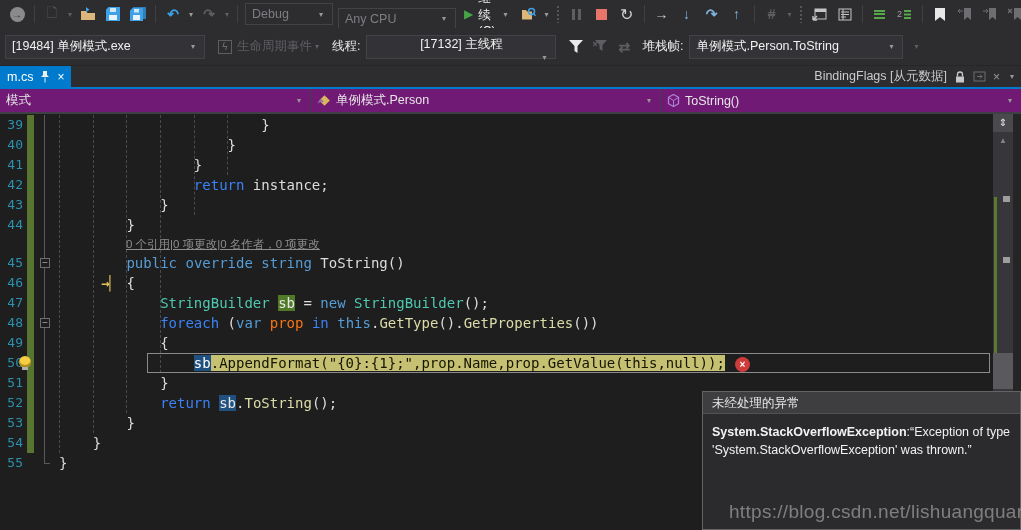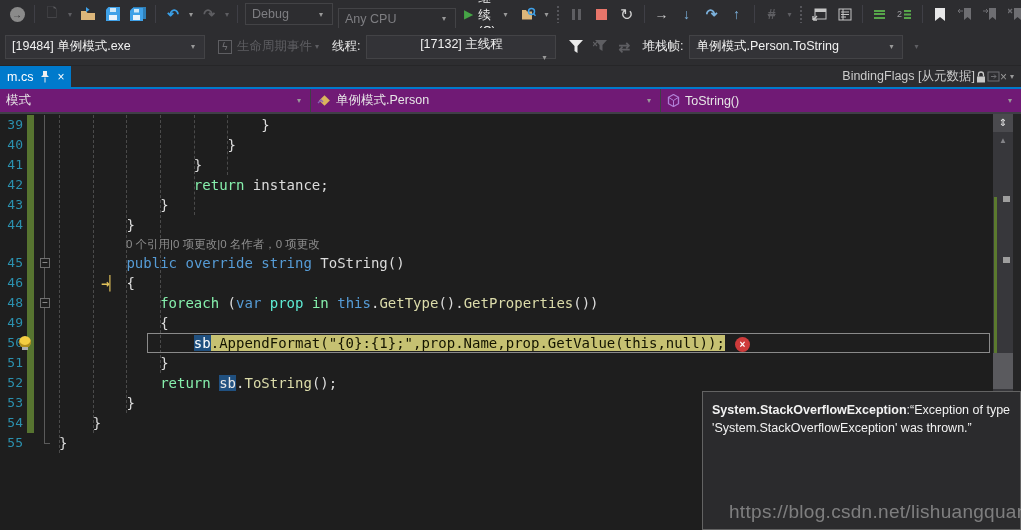--- a/index.html
+++ b/index.html
@@ -38,21 +38,21 @@
   .combo .dd{ margin-left:auto;}
   .lbl{ font-size:12.5px; color:#E8E8E8; margin:0 6px; flex:none;}
 
   
   .tabs{ position:absolute; left:0; top:66px; right:0; height:23px; background:#2D2D30;
          border-bottom:2px solid #007ACC;}
   .tab{ position:absolute; left:0; top:0; height:21px; background:#007ACC; color:#FFF;
         display:flex; align-items:center; gap:7px; padding:0 7px; font-size:12.5px;}
   .tab .x{ font-size:12px; color:#FFF;}
   .rtab{ position:absolute; right:4px; top:0; height:21px; display:flex; align-items:center;
-         color:#CBCBCB; font-size:12.5px;margin-left:8px;}
+         gap:7px; color:#CBCBCB; font-size:12.5px;margin-left:8px;}
   .rtab .x{ color:#9A9A9A; font-size:12px;}
 
   
   .navbar{ position:absolute; left:0; top:89px; right:0; height:24px; background:#701a75;
            border-bottom:1px solid #3F3F46; display:flex;}
   .ncombo{ display:flex; align-items:center; font-size:12.5px; color:#E6E6E6; padding:0 6px;
            border-right:1px solid #3F3F46; }
   .ncombo .dd{ margin-left:auto;}
   .ncombo:nth-child(1){ width:311px;} .ncombo:nth-child(2){ width:350px;} .ncombo:nth-child(3){ flex:1; border-right:none;}
 
@@ -69,23 +69,23 @@
   .cl-chg.g::before{ content:""; display:block; width:7px; height:100%; background:#577430; margin-left:1px;}
   .cl-out{ width:20px; flex:none; position:relative;}
   .cl-out.ol::before{ content:""; position:absolute; left:9px; top:0; bottom:0; border-left:1px solid #5A5A5A;}
   .cl-out.olend::before{ content:""; position:absolute; left:9px; top:0; height:10px; width:5px;
                          border-left:1px solid #5A5A5A; border-bottom:1px solid #5A5A5A;}
   .fold{ position:absolute; left:5px; top:5px; width:10px; height:10px; border:1px solid #6E6E6E;
          background:#1E1E1E; color:#C5C5C5; font:8px/8px "DejaVu Sans Mono",monospace; text-align:center; z-index:1;}
   .cl-code{ flex:1; white-space:pre; font-family:"DejaVu Sans Mono",monospace; font-size:14px;
             line-height:20px; color:#DCDCDC; padding-left:4px; position:relative;}
   .lens .cl-code{ font-family:"Liberation Sans",sans-serif; font-size:11.5px; line-height:18px;
-                  color:#8E8E8E; padding-left:71px; white-space:pre;}
-  .tp{color:#DCDCDC}.tk{color:#569CD6}.tc{color:#86efac}.tt{color:#4EC9B0}
-  .tm{color:#DCDCAA}.ti{color:#5eead4}.ta{color:#E2C25A;font-weight:bold;}
+                  color:#8E8E8E; padding-left:71px; white-space:pre;text-decoration:underline;}
+  .tp{color:#DCDCDC}.tk{color:#569CD6}.tc{color:#3b82f6}.tt{color:#4EC9B0}
+  .tm{color:#DCDCAA}.ti{color:#f97316}.ta{color:#E2C25A;font-weight:bold;}
   .tg{background:#507A28;color:#E8E8E8}.tb{background:#20507F;color:#E8E8E8}
   .sbhl{background:#20507F;color:#FFF}
   .hlrest{background:#C6C172;color:#141400}
   .stmt-border{ position:absolute; left:92px; right:3px; top:0; bottom:0;
                 border:1px solid #8A8A8A; pointer-events:none;}
   .exc{ display:inline-block; width:15px; height:15px; border-radius:50%; background:#CE3B3B;
         color:#FFF; font:bold 10px/15px "Liberation Sans",sans-serif; text-align:center;
         margin-left:10px; vertical-align:middle;}
   .bulb{ position:absolute; right:-5px; top:3px; width:12px; height:12px; border-radius:50%;
          background:#F5CE42; box-shadow:inset 0 -3px 0 rgba(120,90,0,.55); z-index:2;}
@@ -386,20 +386,26 @@
           </div>
           <div class="cl-code"><span class="tp">        </span><span class="tk">public</span><span class="tp"> </span><span class="tk">override</span><span class="tp"> </span><span class="tk">string</span><span class="tp"> ToString()</span></div>
         </div>
         <div class="cl-row">
           <div class="cl-num">46</div>
           <div class="cl-chg g"></div>
           <div class="cl-out ol"></div>
           <div class="cl-code"><span class="tp">     </span><span class="ta">→▏</span><span class="tp"> {</span></div>
         </div>
         <div class="cl-row">
+          <div class="cl-num">47</div>
+          <div class="cl-chg g"></div>
+          <div class="cl-out ol"></div>
+          <div class="cl-code"><span class="tp">            </span><span class="tt">StringBuilder</span><span class="tp"> </span><span class="tg">sb</span><span class="tp"> = </span><span class="tk">new</span><span class="tp"> </span><span class="tt">StringBuilder</span><span class="tp">();</span></div>
+        </div>
+        <div class="cl-row">
           <div class="cl-num">48</div>
           <div class="cl-chg g"></div>
           <div class="cl-out ol">
             <span class="fold">–</span>
           </div>
           <div class="cl-code"><span class="tp">            </span><span class="tc">foreach</span><span class="tp"> (</span><span class="tk">var</span><span class="tp"> </span><span class="ti">prop</span><span class="tp"> </span><span class="tc">in</span><span class="tp"> </span><span class="tk">this</span><span class="tp">.</span><span class="tm">GetType</span><span class="tp">().</span><span class="tm">GetProperties</span><span class="tp">())</span></div>
         </div>
         <div class="cl-row">
           <div class="cl-num">49</div>
           <div class="cl-chg g"></div>
@@ -449,17 +455,18 @@
       <div class="sarrow">▲</div>
       <div class="sgreen" style="top:83px; height:192px;"></div>
       <div class="smark" style="top:82px;"></div>
       <div class="smark" style="top:143px;"></div>
       <div class="sthumb" style="top:239px; height:36px;"></div>
     </div>
     <div class="vedge"></div>
   </div>
 
   <div class="popup">
+    <div class="popup-h">未经处理的异常</div>
     <div class="popup-b"><b>System.StackOverflowException</b><span>:“Exception of type 'System.StackOverflowException' was thrown.”</span></div>
     <div class="watermark">https://blog.csdn.net/lishuangquan1987</div>
   </div>
 
 </div>
 
 </body></html>

